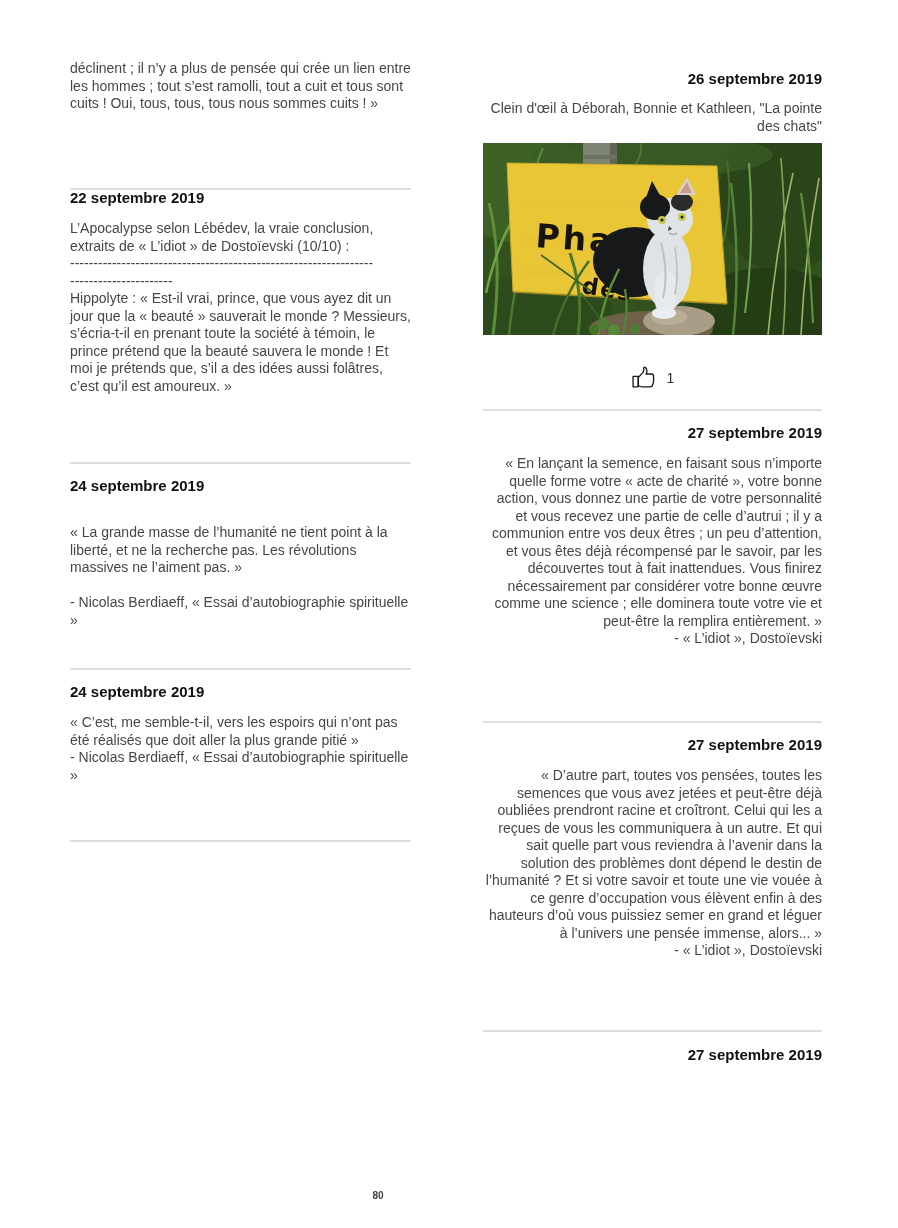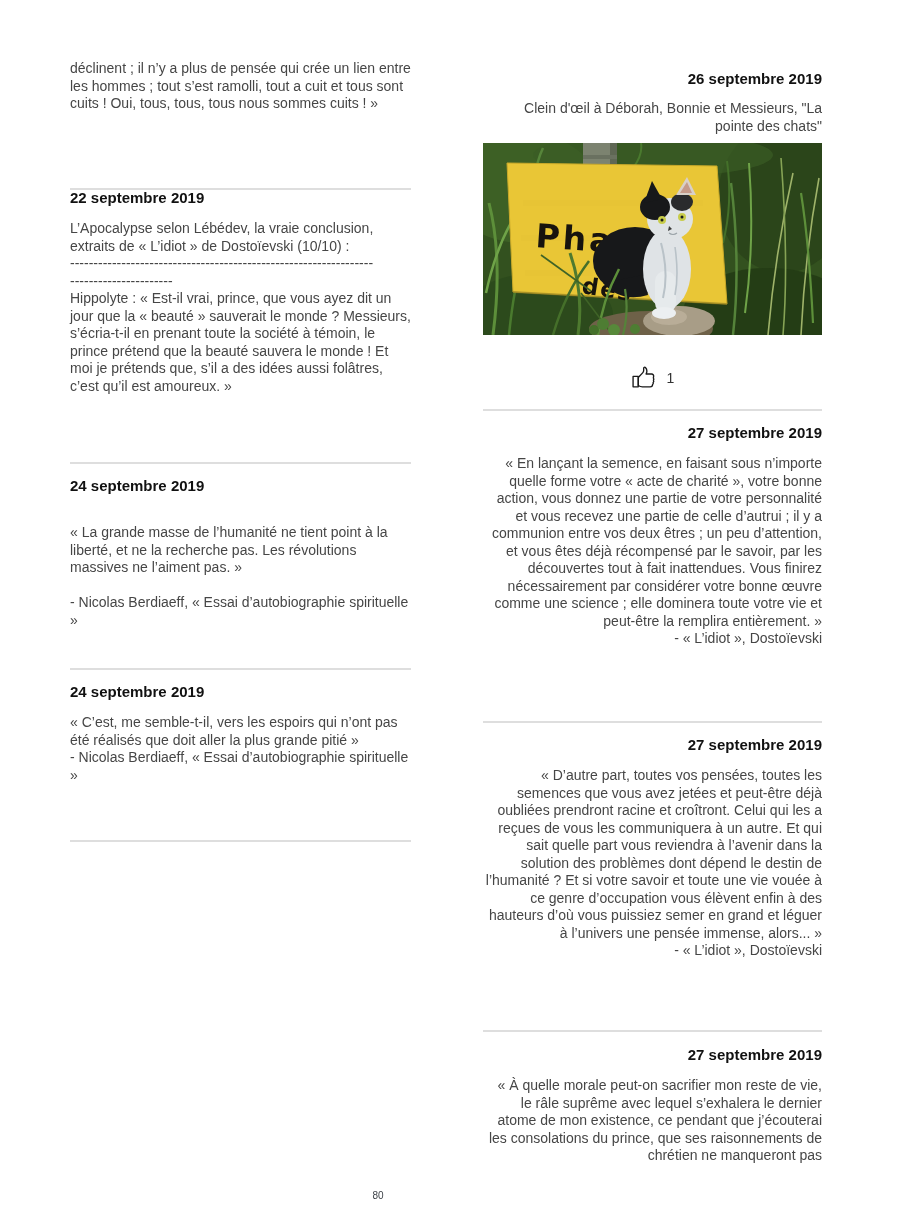--- a/index.html
+++ b/index.html
@@ -34,21 +34,21 @@
     gap: 9px; height: 32px;
   }
   .likes svg { display: block; }
   .like-count {
     font-size: 14px; color: var(--like_count_text, #333333);
   }
 
   .page-number {
     position: absolute; top: 1190px; left: 0; width: 756px;
     text-align: center;
-    font-size: 10px; font-weight: normal;
+    font-size: 10px; font-weight: bold;
     color: var(--page_number_text, #3a3f45);
   }
 </style>
 </head>
 <body style="--page_bg: #ffffff; --heading_text: #111111; --body_text: #464646; --divider: #dedede; --sign_yellow: #e9c636; --like_count_text: #333333; --page_number_text: #3a3f45;">
 
 <div class="page-root">
 
   <div class="col col-left">
     <p class="body" style="top:60px">déclinent ; il n’y a plus de pensée qui crée un lien entre les hommes ; tout s’est ramolli, tout a cuit et tous sont cuits ! Oui, tous, tous, tous nous sommes cuits ! »</p>
@@ -69,21 +69,21 @@
     <div class="divider" style="top:668px"></div>
     <h3 class="date" style="top:683px">24 septembre 2019</h3>
     <p class="body" style="top:714px">« C’est, me semble-t-il, vers les espoirs qui n’ont pas été réalisés que doit aller la plus grande pitié »
 - Nicolas Berdiaeff, « Essai d’autobiographie spirituelle »</p>
 
     <div class="divider" style="top:840px"></div>
   </div>
 
   <div class="col col-right">
     <h3 class="date" style="top:70px">26 septembre 2019</h3>
-    <p class="body" style="top:100px">Clein d'œil à Déborah, Bonnie et Messieurs, "La pointe des chats"</p>
+    <p class="body" style="top:100px">Clein d'œil à Déborah, Bonnie et Kathleen, "La pointe des chats"</p>
 
     <figure class="photo" style="top:143px" aria-label="Photo of a hand-painted yellow wooden sign reading Phare des with a black and white cat painted on it, standing among green grass on a wooden post">
       <svg viewBox="0 0 339 192" xmlns="http://www.w3.org/2000/svg">
 
         <rect width="339" height="192" fill="#33511f"></rect>
         <ellipse cx="40" cy="45" rx="75" ry="55" fill="#3f6327" opacity="0.85"></ellipse>
         <ellipse cx="300" cy="55" rx="65" ry="75" fill="#2a4419" opacity="0.9"></ellipse>
         <ellipse cx="285" cy="170" rx="85" ry="45" fill="#243d15"></ellipse>
         <ellipse cx="55" cy="172" rx="75" ry="42" fill="#2c4a1c"></ellipse>
         <ellipse cx="170" cy="12" rx="120" ry="22" fill="#3b5d25" opacity="0.7"></ellipse>
@@ -164,17 +164,16 @@
     <p class="body" style="top:455px">« En lançant la semence, en faisant sous n’importe quelle forme votre « acte de charité », votre bonne action, vous donnez une partie de votre personnalité et vous recevez une partie de celle d’autrui ; il y a communion entre vos deux êtres ; un peu d’attention, et vous êtes déjà récompensé par le savoir, par les découvertes tout à fait inattendues. Vous finirez nécessairement par considérer votre bonne œuvre comme une science ; elle dominera toute votre vie et peut-être la remplira entièrement. »
 - « L’idiot », Dostoïevski</p>
 
     <div class="divider" style="top:721px"></div>
     <h3 class="date" style="top:736px">27 septembre 2019</h3>
     <p class="body" style="top:767px">« D’autre part, toutes vos pensées, toutes les semences que vous avez jetées et peut-être déjà oubliées prendront racine et croîtront. Celui qui les a reçues de vous les communiquera à un autre. Et qui sait quelle part vous reviendra à l’avenir dans la solution des problèmes dont dépend le destin de l’humanité ? Et si votre savoir et toute une vie vouée à ce genre d’occupation vous élèvent enfin à des hauteurs d’où vous puissiez semer en grand et léguer à l’univers une pensée immense, alors... »
 - « L’idiot », Dostoïevski</p>
 
     <div class="divider" style="top:1030px"></div>
     <h3 class="date" style="top:1046px">27 septembre 2019</h3>
-    <p class="body" style="top:1077px">« À quelle morale peut-on sacrifier mon reste de vie, le râle suprême avec lequel s’exhalera le dernier atome de mon existence, ce pendant que j’écouterai les consolations du prince, que ses raisonnements de chrétien ne manqueront pas</p>
   </div>
 
   <div class="page-number">80</div>
 </div>
 
 </body></html>

